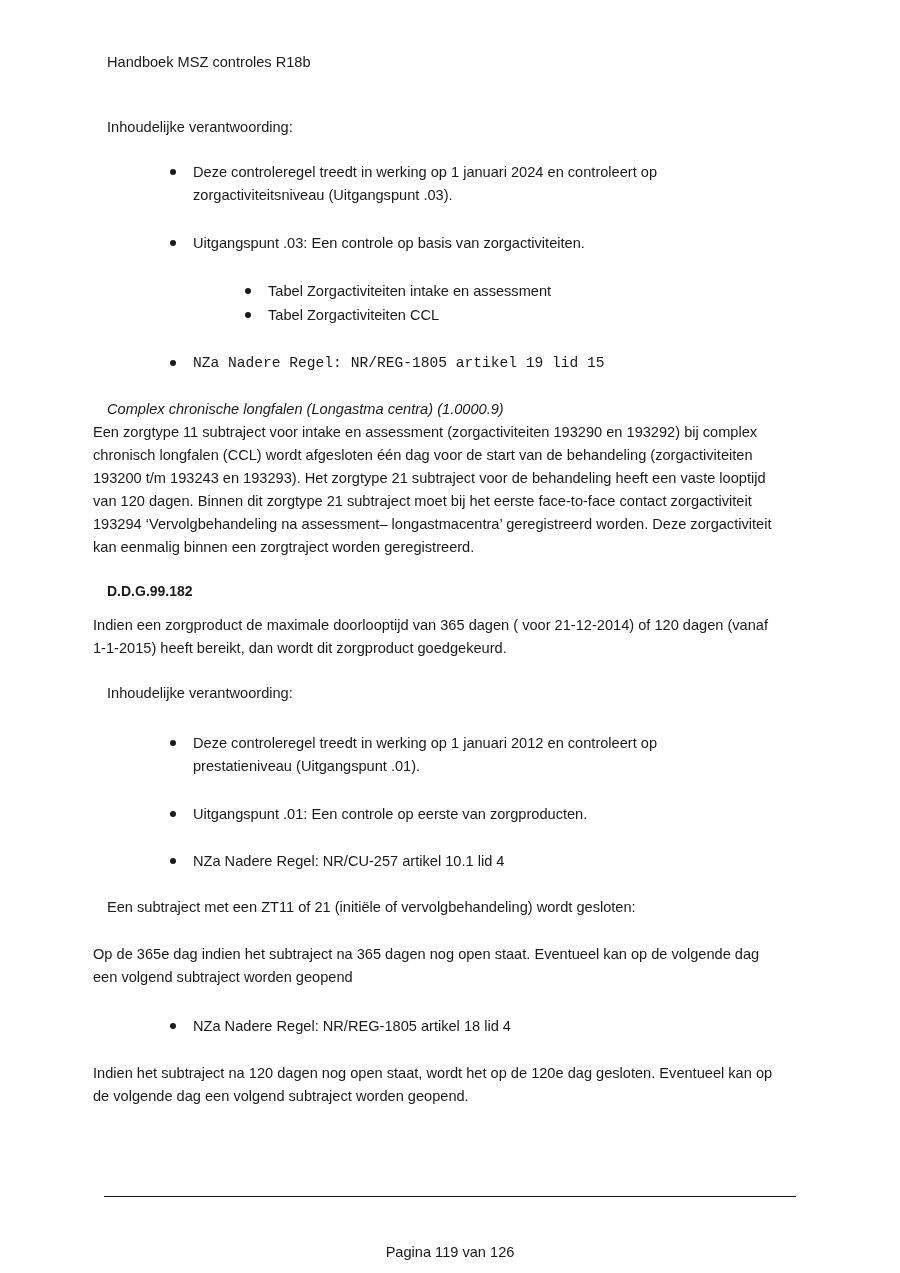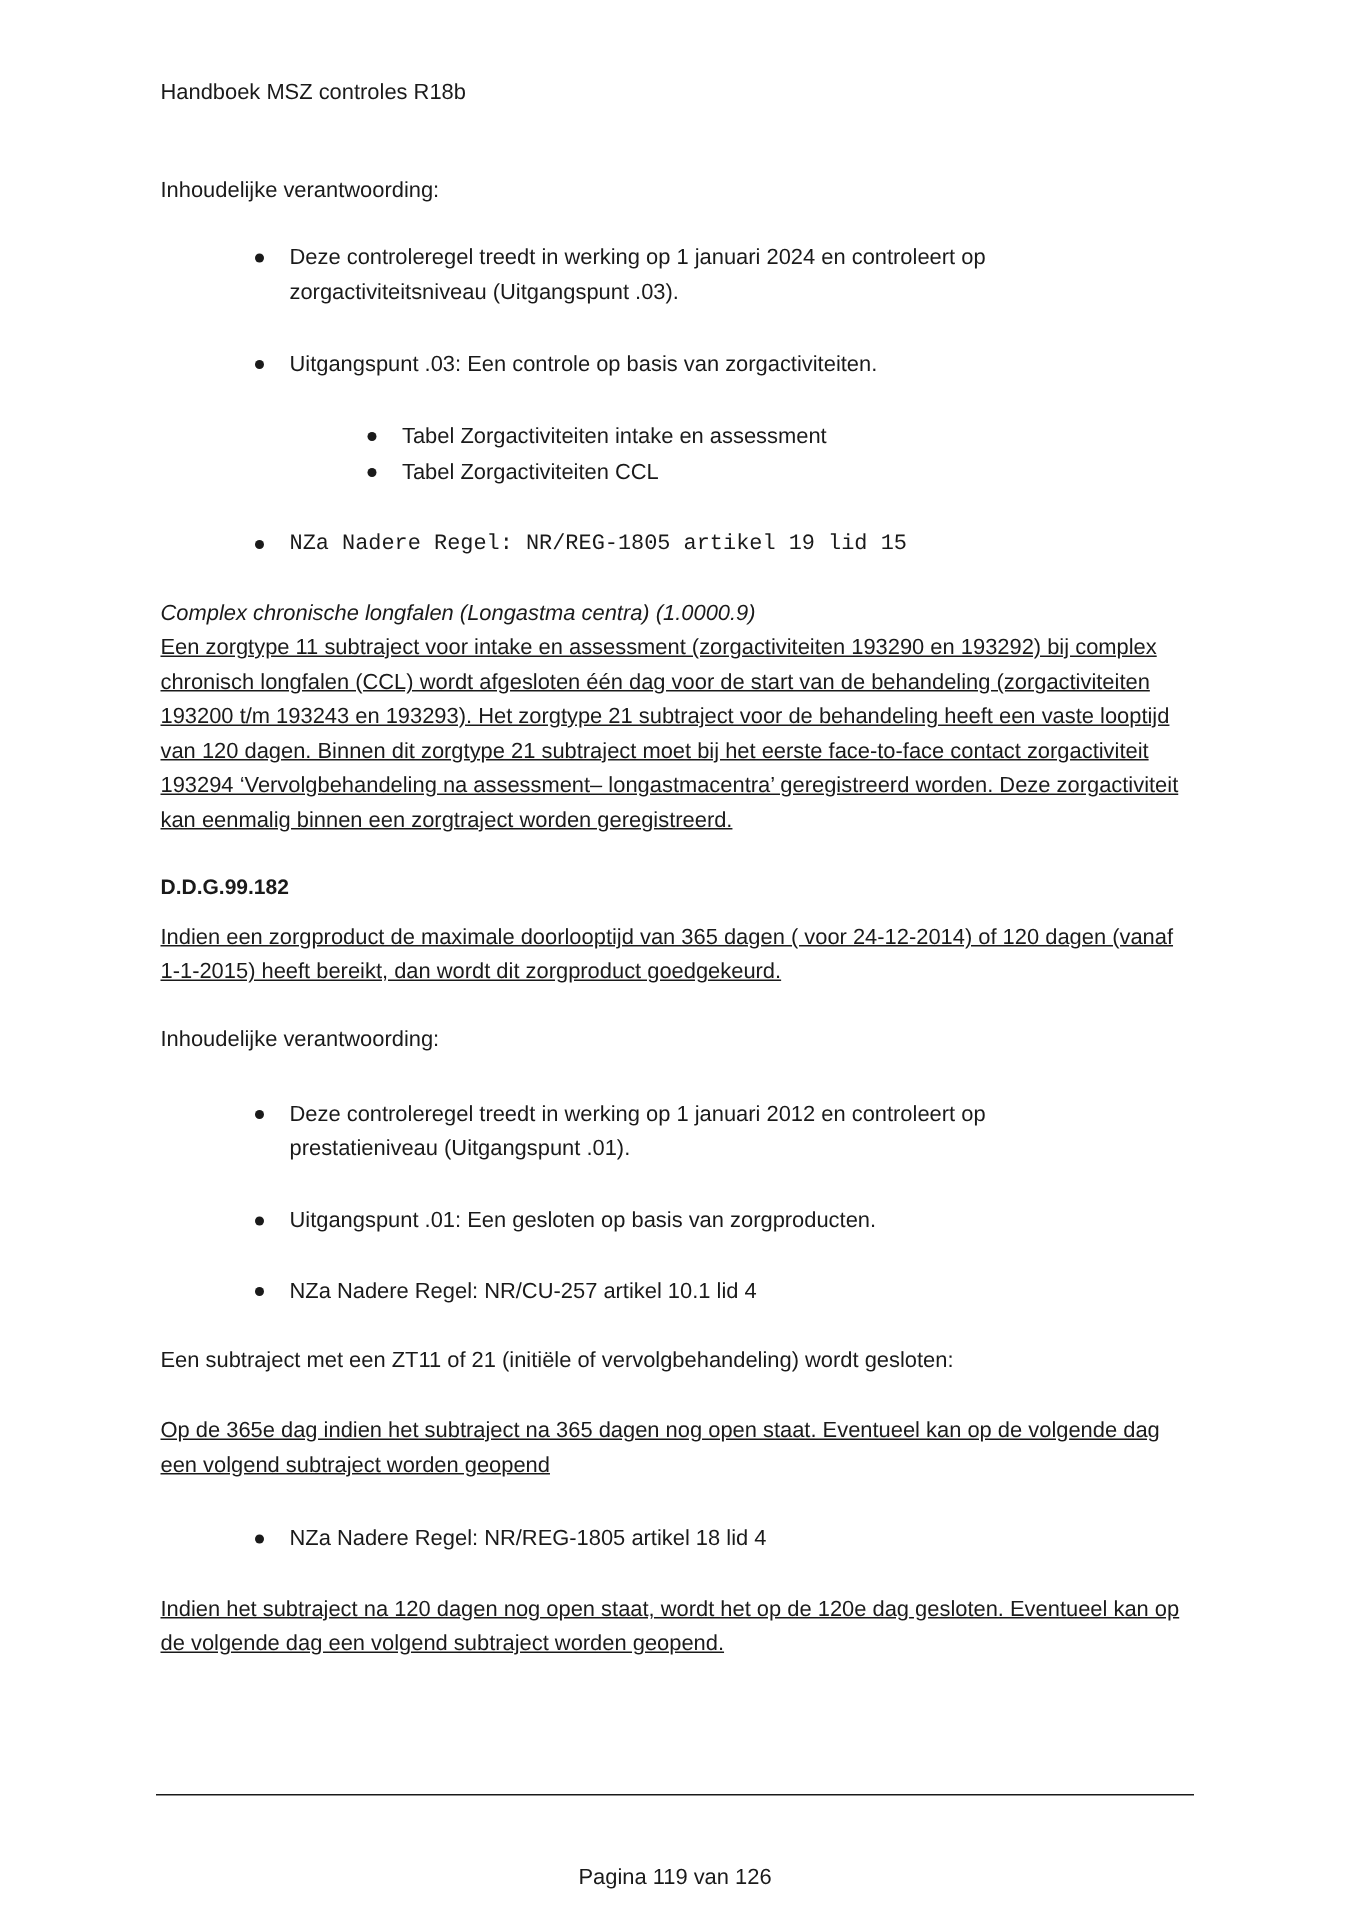--- a/index.html
+++ b/index.html
@@ -2,21 +2,21 @@
 <html><head>
 <meta charset="utf-8">
 <style>
   html, body { margin: 0; padding: 0; background: #ffffff; }
   body {
     width: 900px; height: 1273px; position: relative; overflow: hidden;
     font-family: "Liberation Sans", "DejaVu Sans", sans-serif;
     color: #1a1a1a; font-size: 14.6px;
   }
   .abs { position: absolute; white-space: nowrap; }
-  .para { position: absolute; left: 107px; width: 700px; line-height: 23px; white-space: normal; text-decoration: underline; }
+  .para { position: absolute; left: 93px; width: 700px; line-height: 23px; white-space: normal; }
   .italic { font-style: italic; }
   .heading { font-weight: bold; font-size: 14px; }
   .bullet { position: absolute; }
   .bullet .dot { position: absolute; left: 0; top: 8px; width: 6px; height: 6px; border-radius: 50%; background: #1a1a1a; }
   .bullet .txt { position: absolute; left: 23px; line-height: 23px; white-space: normal; }
   .footer-rule { position: absolute; left: 104px; width: 692px; top: 1196px; height: 0; border-top: 1.5px solid #1a1a1a; }
 </style>
 </head>
 <body>
 
@@ -50,32 +50,32 @@
     <span class="dot"></span>
     <span class="txt" style="width:600px; white-space:nowrap;font-family:Liberation Mono, monospace;">NZa Nadere Regel: NR/REG-1805 artikel 19 lid 15</span>
   </div>
 
   <div class="abs italic" style="left:107px; top:401px;">Complex chronische longfalen (Longastma centra) (1.0000.9)</div>
 
   <div class="para" style="top:421px; width:690px;">Een zorgtype 11 subtraject voor intake en assessment (zorgactiviteiten 193290 en 193292) bij complex chronisch longfalen (CCL) wordt afgesloten één dag voor de start van de behandeling (zorgactiviteiten 193200 t/m 193243 en 193293). Het zorgtype 21 subtraject voor de behandeling heeft een vaste looptijd van 120 dagen. Binnen dit zorgtype 21 subtraject moet bij het eerste face-to-face contact zorgactiviteit 193294 ‘Vervolgbehandeling na assessment– longastmacentra’ geregistreerd worden. Deze zorgactiviteit kan eenmalig binnen een zorgtraject worden geregistreerd.</div>
 
   <div class="abs heading" style="left:107px; top:583px;">D.D.G.99.182</div>
 
-  <div class="para" style="top:614px; width:680px;">Indien een zorgproduct de maximale doorlooptijd van 365 dagen ( voor 24-12-2014) of 120 dagen (vanaf 1-1-2015) heeft bereikt, dan wordt dit zorgproduct goedgekeurd.</div>
+  <div class="para" style="top:614px; width:680px;">Indien een zorgproduct de maximale doorlooptijd van 365 dagen ( voor 21-12-2014) of 120 dagen (vanaf 1-1-2015) heeft bereikt, dan wordt dit zorgproduct goedgekeurd.</div>
 
   <div class="abs" style="left:107px; top:685px;">Inhoudelijke verantwoording:</div>
 
   <div class="bullet" style="left:170px; top:732px;">
     <span class="dot"></span>
     <span class="txt" style="width:520px;">Deze controleregel treedt in werking op 1 januari 2012 en controleert op prestatieniveau (Uitgangspunt .01).</span>
   </div>
 
   <div class="bullet" style="left:170px; top:803px;">
     <span class="dot"></span>
-    <span class="txt" style="width:600px; white-space:nowrap;">Uitgangspunt .01: Een gesloten op basis van zorgproducten.</span>
+    <span class="txt" style="width:600px; white-space:nowrap;">Uitgangspunt .01: Een controle op eerste van zorgproducten.</span>
   </div>
 
   <div class="bullet" style="left:170px; top:850px;">
     <span class="dot"></span>
     <span class="txt" style="width:600px; white-space:nowrap;">NZa Nadere Regel: NR/CU-257 artikel 10.1 lid 4</span>
   </div>
 
   <div class="abs" style="left:107px; top:899px;">Een subtraject met een ZT11 of 21 (initiële of vervolgbehandeling) wordt gesloten:</div>
 
   <div class="para" style="top:943px; width:680px;">Op de 365e dag indien het subtraject na 365 dagen nog open staat. Eventueel kan op de volgende dag een volgend subtraject worden geopend</div>

